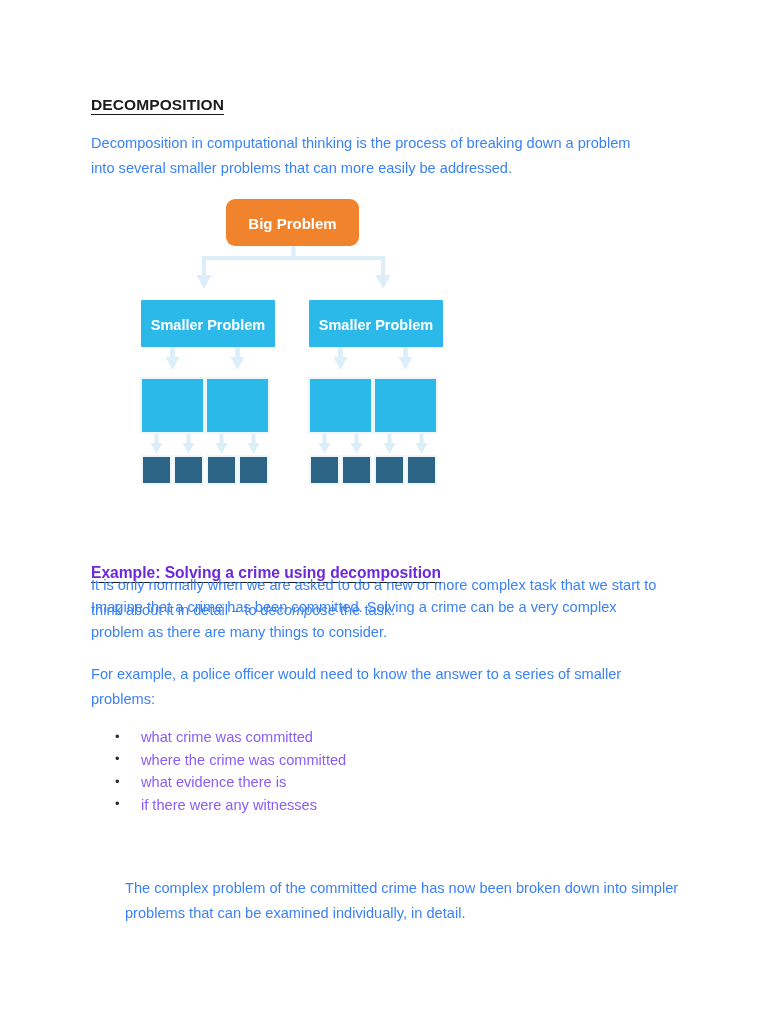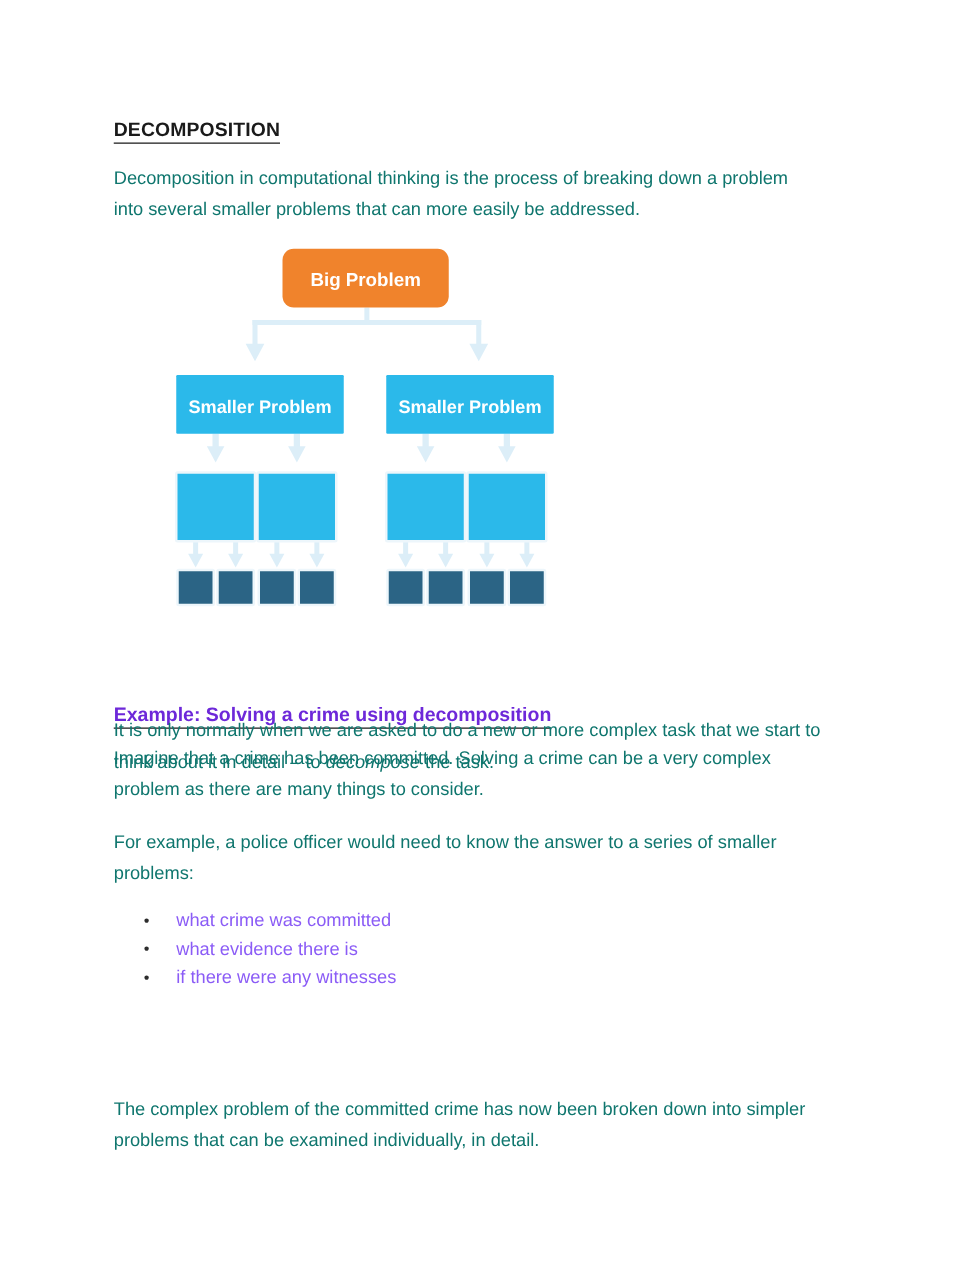--- a/index.html
+++ b/index.html
@@ -42,21 +42,21 @@
   }
   .doc-title .u {
     border-bottom: 1.6px solid #1a1a1a;
     padding-bottom: 1px;
   }
 
   .para {
     position: absolute;
     font-size: 14.6px;
     line-height: 25px;
-    color: #0f766e;
+    color: #3b82f6;
     margin: 0;
     width: 576px;
   }
   .para-intro { top: 131px; width: 548px; }
 
   .section-title {
     position: absolute;
     top: 551px;
     left: 0;
     font-size: 15.6px;
@@ -64,21 +64,21 @@
     color: #6d28d9;
   }
   .section-title .u {
     border-bottom: 1.6px solid #1a1a1a;
     padding-bottom: 1px;
   }
 
   .para-a { top: 573px; width: 580px; }
   .para-b { top: 595px; width: 578px; }
   .para-c { top: 662px; width: 556px; }
-  .para-d { top: 876px; width: 580px; }
+  .para-d { top: 876px; width: 580px; margin-left: 34px; }
 
   .it { font-style: italic; }
 
   
   .bullets {
     position: absolute;
     top: 726px;
     left: 24px;
     margin: 0;
     padding: 0;
@@ -124,20 +124,21 @@
     <h2 class="section-title"><span class="u">Example: Solving a crime using decomposition</span></h2>
 
     <p class="para para-a"><span>It is only normally when we are asked to do a new or more complex task that we start to think about it in detail – to </span><span class="it">decompose</span><span> the task.</span></p>
 
     <p class="para para-b">Imagine that a crime has been committed. Solving a crime can be a very complex problem as there are many things to consider.</p>
 
     <p class="para para-c">For example, a police officer would need to know the answer to a series of smaller problems:</p>
 
     <ul class="bullets">
       <li>what crime was committed</li>
+      <li>where the crime was committed</li>
       <li>what evidence there is</li>
       <li>if there were any witnesses</li>
     </ul>
 
     <p class="para para-d">The complex problem of the committed crime has now been broken down into simpler problems that can be examined individually, in detail.</p>
 
   </div>
 
   <div class="diagram">
     <svg width="340" height="310" viewBox="0 0 340 310" xmlns="http://www.w3.org/2000/svg">

